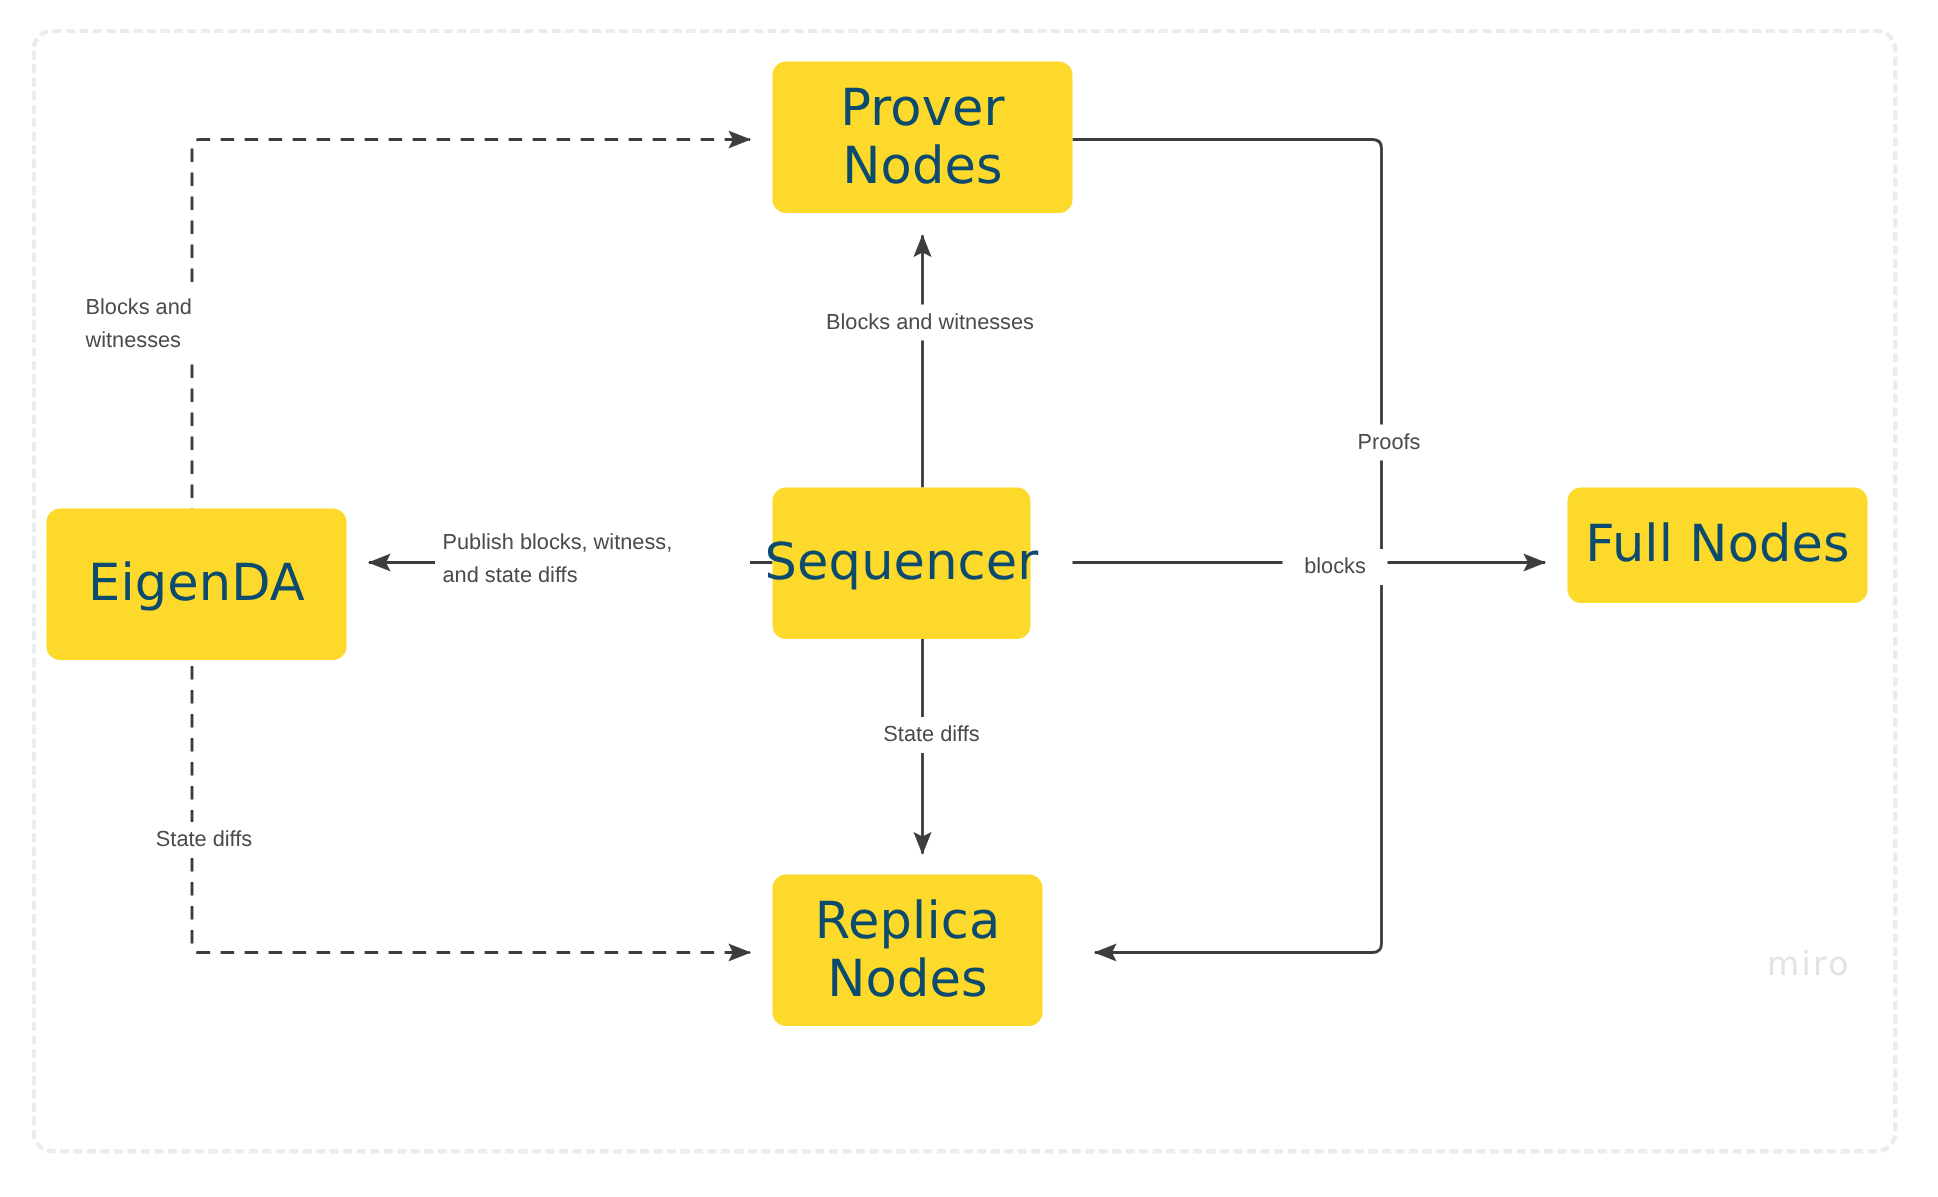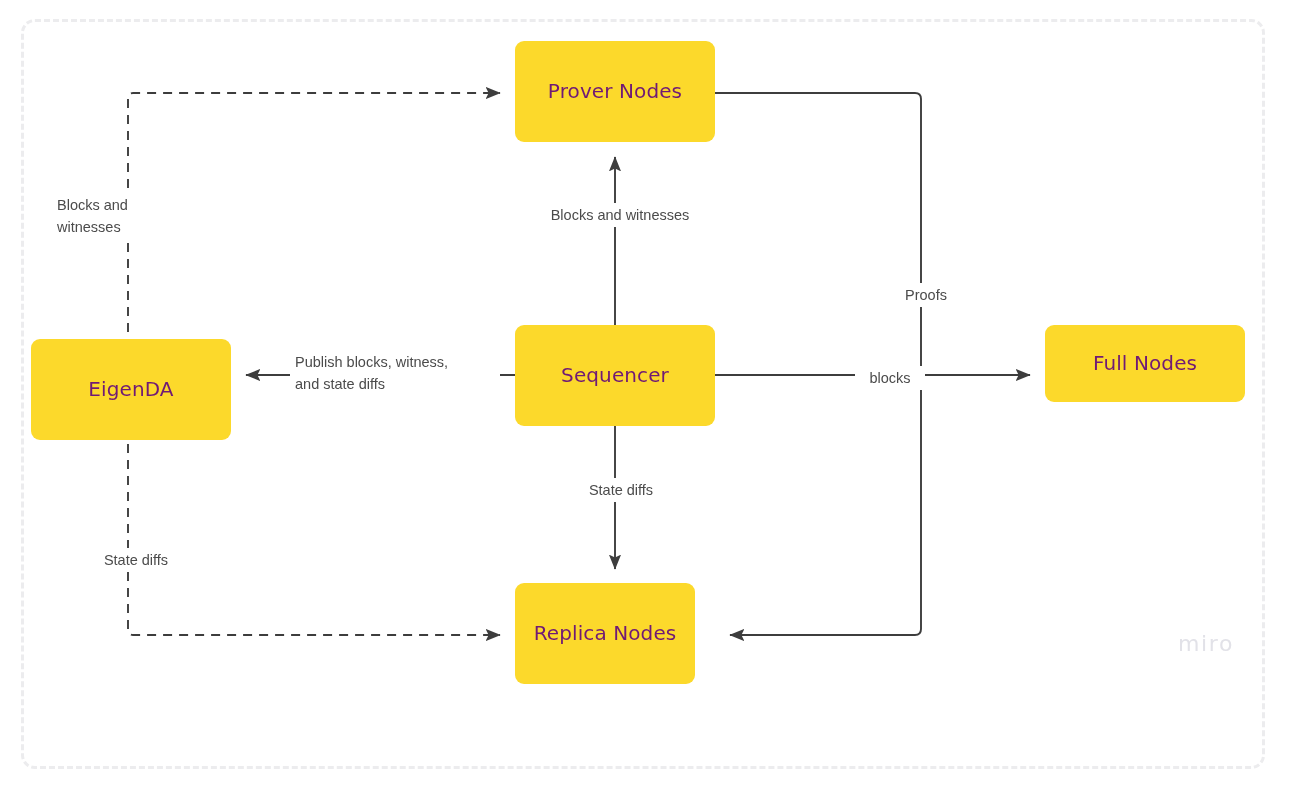--- a/index.html
+++ b/index.html
@@ -39,30 +39,30 @@
   }
   
   .node {
     position: absolute;
     background: #FCD92B;
     border-radius: 9px;
     display: flex;
     align-items: center;
     justify-content: center;
     text-align: center;
-    color: #701a75;
-    font-size: 20px;
+    color: #0c4a6e;
+    font-size: 34px;
     font-weight: 400;
     line-height: 1.12;
     letter-spacing: 0.1px;
     font-family: "DejaVu Sans", sans-serif;
   }
   #node-prover  { left: 515px; top: 41px;  width: 200px; height: 101px; }
   #node-eigenda { left: 31px;  top: 325px; width: 200px; height: 101px; margin-top: 14px; }
-  #node-sequencer { left: 515px; top: 325px; width: 200px; height: 101px; }
+  #node-sequencer { left: 515px; top: 325px; width: 172px; height: 101px; }
   #node-full    { left: 1045px; top: 325px; width: 200px; height: 77px; }
   #node-replica { left: 515px; top: 583px; width: 180px; height: 101px; }
 
   
   .edge-label {
     position: absolute;
     color: #4b4b4b;
     font-size: 14.5px;
     line-height: 1.55;
     font-family: "Liberation Sans", sans-serif;

